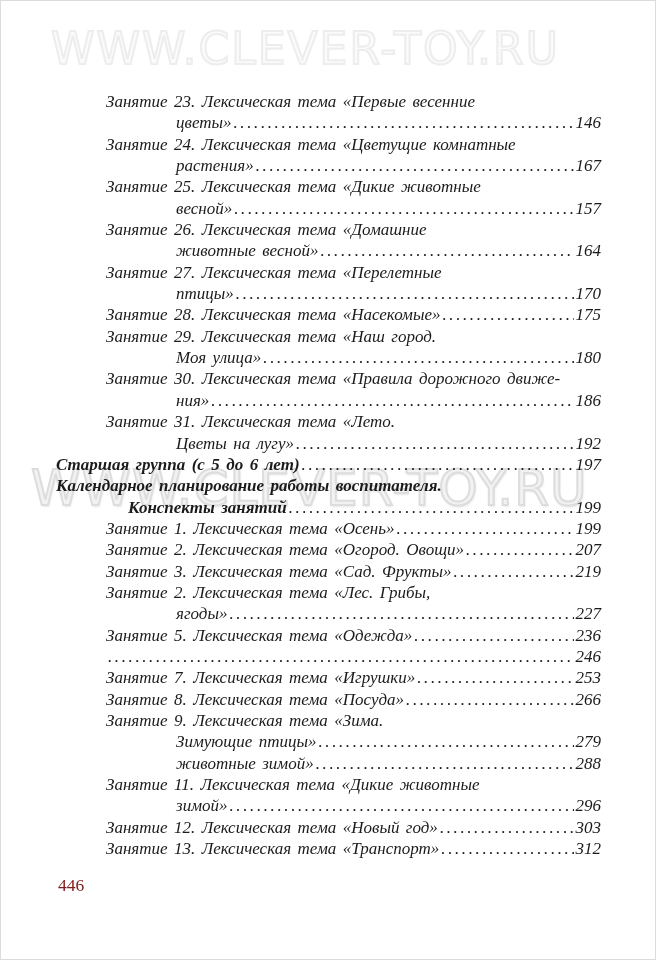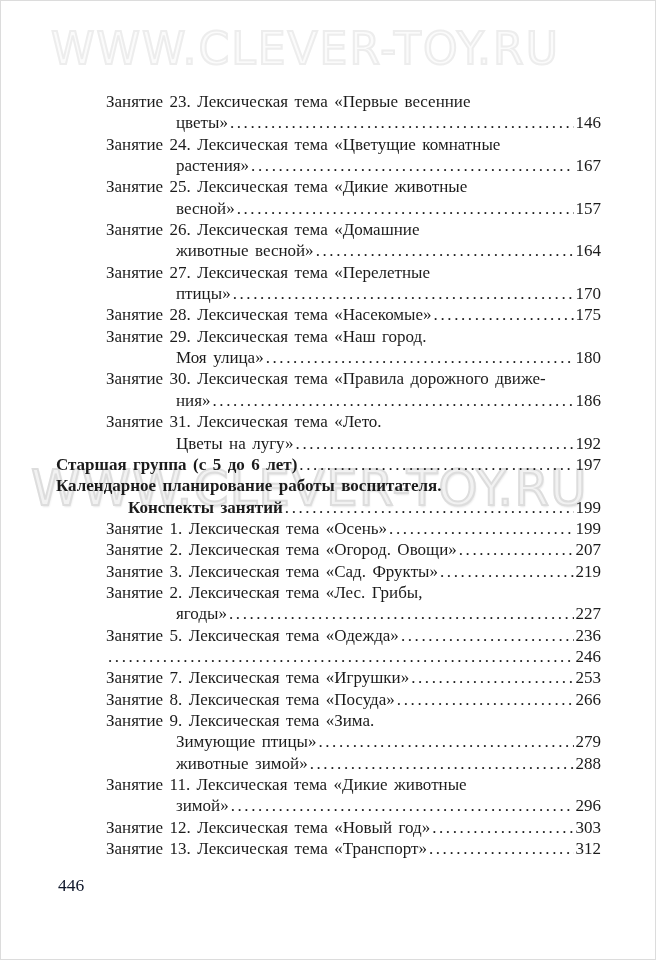--- a/index.html
+++ b/index.html
@@ -55,20 +55,21 @@
     color: #1b1b1b;
     font-size: 17px;
   }
   .line {
     display: flex;
     align-items: flex-end;
     height: 21.35px;
     line-height: 21.35px;
     white-space: nowrap;
     word-spacing: 0.13em;
+    font-style: italic;
   }
   .ent.first { padding-left: 50px; }
   .ent.cont  { padding-left: 120px; }
   .sec.first { padding-left: 0; }
   .sec.cont  { padding-left: 72px; }
   .sec { font-weight: bold; }
   .ltxt { flex: 0 0 auto; }
   .leader {
     flex: 1 1 auto;
     overflow: hidden;
@@ -83,21 +84,21 @@
     font-weight: normal;
     padding-left: 2px;
     word-spacing: 0;
   }
   
   .folio {
     position: absolute;
     left: 57px; top: 874px;
     z-index: 1;
     font-size: 17.5px;
-    color: #0f172a;
+    color: #7f1d1d;
   }
 </style>
 </head>
 <body>
 
 <div class="sheet">
   <div class="wm wm-top">WWW.CLEVER-TOY.RU</div>
   <div class="wm wm-mid">WWW.CLEVER-TOY.RU</div>
   <div class="toc" id="toc">
       <div>

